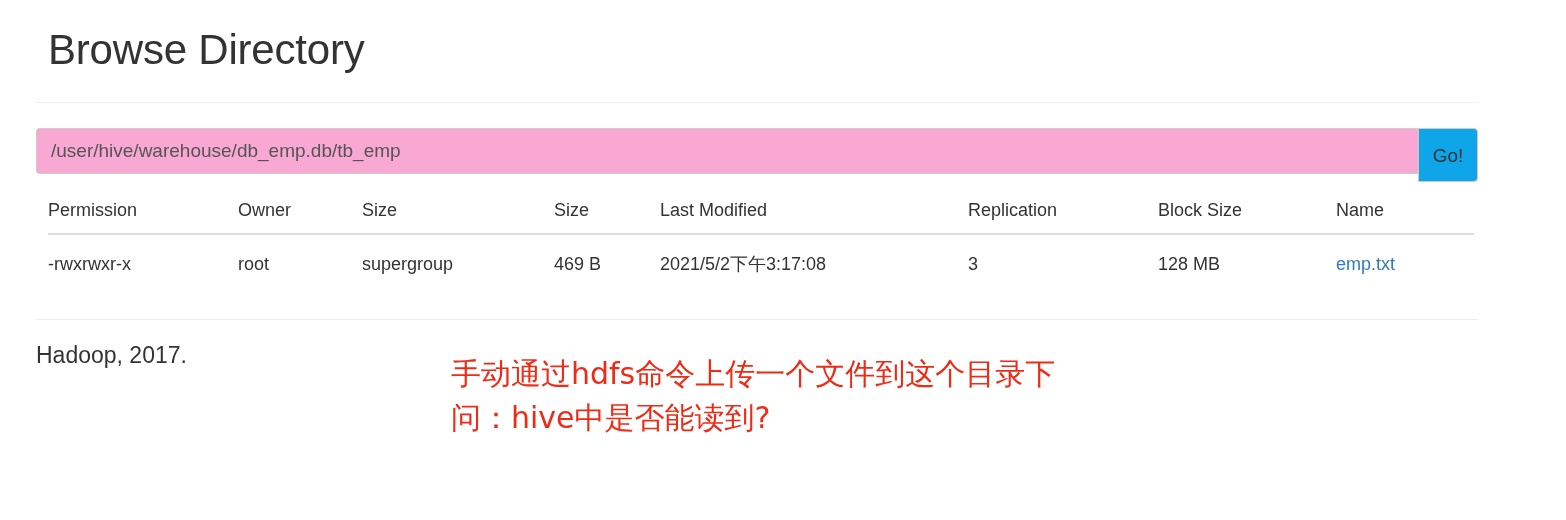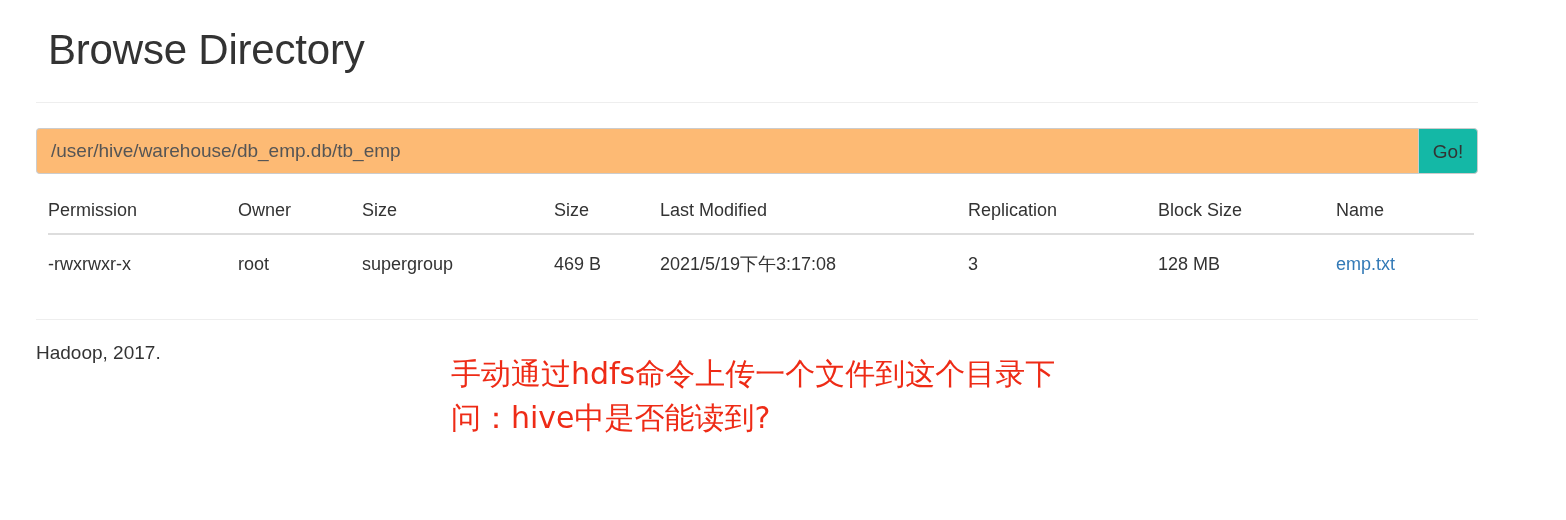--- a/index.html
+++ b/index.html
@@ -46,35 +46,35 @@
     height: 46px;
   }
   .path-input {
     flex: 1 1 auto;
     height: 46px;
     box-sizing: border-box;
     padding: 6px 14px;
     font-size: 19px;
     font-family: "Liberation Sans", "DejaVu Sans", sans-serif;
     color: #555555;
-    background-color: #fdba74;
+    background-color: #f9a8d4;
     border: 1px solid #cccccc;
     border-right: none;
     border-radius: 4px 0 0 4px;
     outline: none;
   }
   .go-button {
     flex: 0 0 auto;
     width: 60px;
-    height: 46px;
+    height: 54px;
     box-sizing: border-box;
     font-size: 19px;
     font-family: "Liberation Sans", "DejaVu Sans", sans-serif;
     color: #333333;
-    background-color: #14b8a6;
+    background-color: #0ea5e9;
     border: 1px solid #cccccc;
     border-radius: 0 4px 4px 0;
     cursor: pointer;
     line-height: 1;
   }
 
   
   .table-wrap {
     margin-top: 18px;
     padding: 0 12px;
@@ -116,21 +116,21 @@
     text-decoration: none;
   }
 
   
   .footer-sep {
     border: 0;
     border-top: 1px solid #eeeeee;
     margin: 28px 0 0 0;
   }
   .footer-text {
-    font-size: 19px;
+    font-size: 23px;
     color: #333333;
     margin-top: 22px;
   }
 
   
   .annotation {
     position: absolute;
     left: 451px;
     top: 352px;
     color: #ee2b16;
@@ -177,21 +177,21 @@
           <th>Block Size</th>
           <th>Name</th>
         </tr>
       </thead>
       <tbody>
         <tr>
           <td>-rwxrwxr-x</td>
           <td>root</td>
           <td>supergroup</td>
           <td>469 B</td>
-          <td>2021/5/19下午3:17:08</td>
+          <td>2021/5/2下午3:17:08</td>
           <td>3</td>
           <td>128 MB</td>
           <td>
             <a class="file-link" href="#">emp.txt</a>
           </td>
         </tr>
       </tbody>
     </table>
   </div>
 

